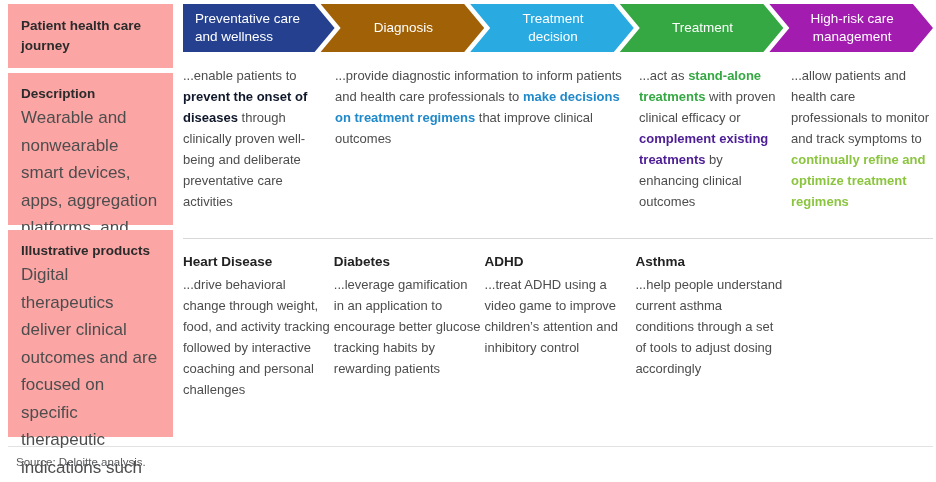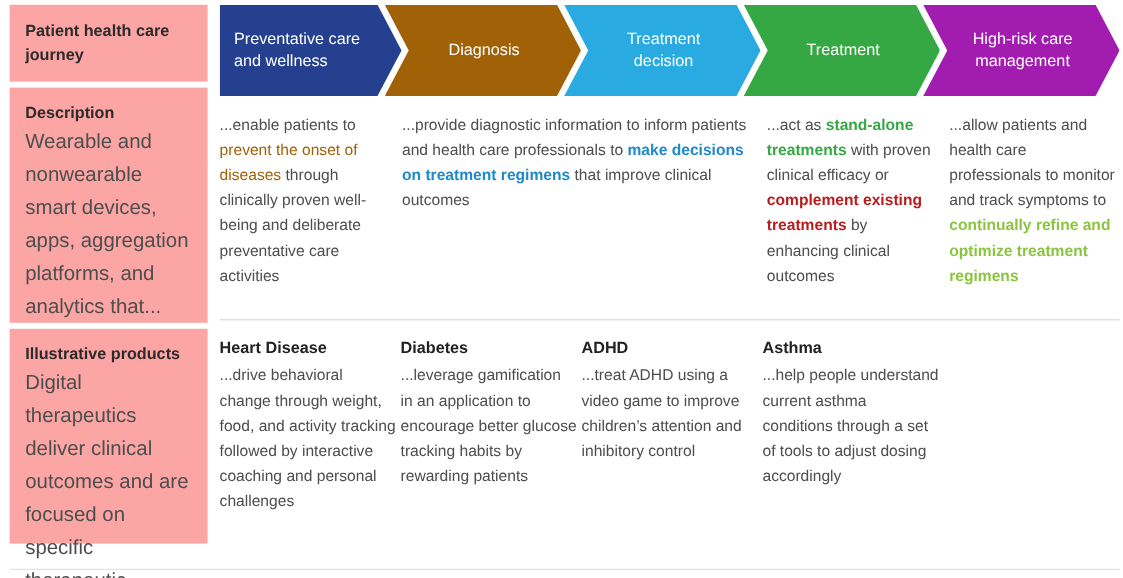--- a/index.html
+++ b/index.html
@@ -9,29 +9,29 @@
     color:#4d4d4d;
     overflow:hidden;
   }
   .figure { padding:4px 3px 0 8px; box-sizing:border-box; }
   .layout { display:flex; column-gap:10px; }
 
   
   .sidebar { width:165px; flex:none; display:flex; flex-direction:column; row-gap:5px; }
   .side-cell { background:#fca5a5; padding:11px 13px; box-sizing:border-box; }
   .cell-journey { height:64px; padding-top:12px; }
-  .cell-desc { height:196px; }
-  .cell-products { height:179px; }
+  .cell-desc { height:152px; }
+  .cell-products { height:207px; }
   .side-title { font-weight:700; font-size:13.5px; color:#2b2b2b; line-height:1.5; }
   .side-body { font-size:17px; line-height:1.62; color:#4d4d4d; }
 
   
   .content { flex:1; min-width:0; display:flex; flex-direction:column; }
 
-  .chevrons { height:76px; display:flex; }
+  .chevrons { height:48px; display:flex; }
   .chev {
     position:relative; flex:1; box-sizing:border-box;
     display:flex; align-items:center; justify-content:center;
     text-align:center; color:#ffffff; font-size:13.5px; line-height:1.35;
     padding:0 28px 0 30px;
     clip-path: polygon(0 0, calc(100% - 20px) 0, 100% 50%, calc(100% - 20px) 100%, 0 100%, 20px 50%);
   }
   .chev + .chev { margin-left:-14px; }
   .chev.first {
     clip-path: polygon(0 0, calc(100% - 20px) 0, 100% 50%, calc(100% - 20px) 100%, 0 100%);
@@ -91,23 +91,23 @@
         </div>
         <div class="chev" style="background-color: rgb(53, 168, 67);">
           <span>Treatment</span>
         </div>
         <div class="chev" style="background-color: #a21caf;">
           <span>High-risk care management</span>
         </div>
       </div>
 
       <div class="desc-row">
-        <div class="desc-cell"><span>...enable patients to </span><span style="font-weight: 400; color: #a16207;">prevent the onset of diseases</span><span> through clinically proven well-being and deliberate preventative care activities</span></div>
+        <div class="desc-cell"><span>...enable patients to </span><span style="font-weight: 700; color: #0f172a;">prevent the onset of diseases</span><span> through clinically proven well-being and deliberate preventative care activities</span></div>
         <div class="desc-cell span2"><span>...provide diagnostic information to inform patients and health care professionals to </span><span style="font-weight: 700; color: rgb(32, 137, 202);">make decisions on treatment regimens</span><span> that improve clinical outcomes</span></div>
-        <div class="desc-cell"><span>...act as </span><span style="font-weight: 700; color: rgb(53, 168, 67);">stand-alone treatments</span><span> with proven clinical efficacy or </span><span style="font-weight: 700; color: #b91c1c;">complement existing treatments</span><span> by enhancing clinical outcomes</span></div>
+        <div class="desc-cell"><span>...act as </span><span style="font-weight: 700; color: rgb(53, 168, 67);">stand-alone treatments</span><span> with proven clinical efficacy or </span><span style="font-weight: 700; color: #4c1d95;">complement existing treatments</span><span> by enhancing clinical outcomes</span></div>
         <div class="desc-cell"><span>...allow patients and health care professionals to monitor and track symptoms to </span><span style="font-weight: 700; color: rgb(139, 197, 63);">continually refine and optimize treatment regimens</span></div>
       </div>
 
       <div class="mid-rule"></div>
 
       <div class="prod-row">
         <div class="prod-cell">
           <div class="prod-title">Heart Disease</div>
           <div class="prod-body">...drive behavioral change through weight, food, and activity tracking followed by interactive coaching and personal challenges</div>
         </div>

